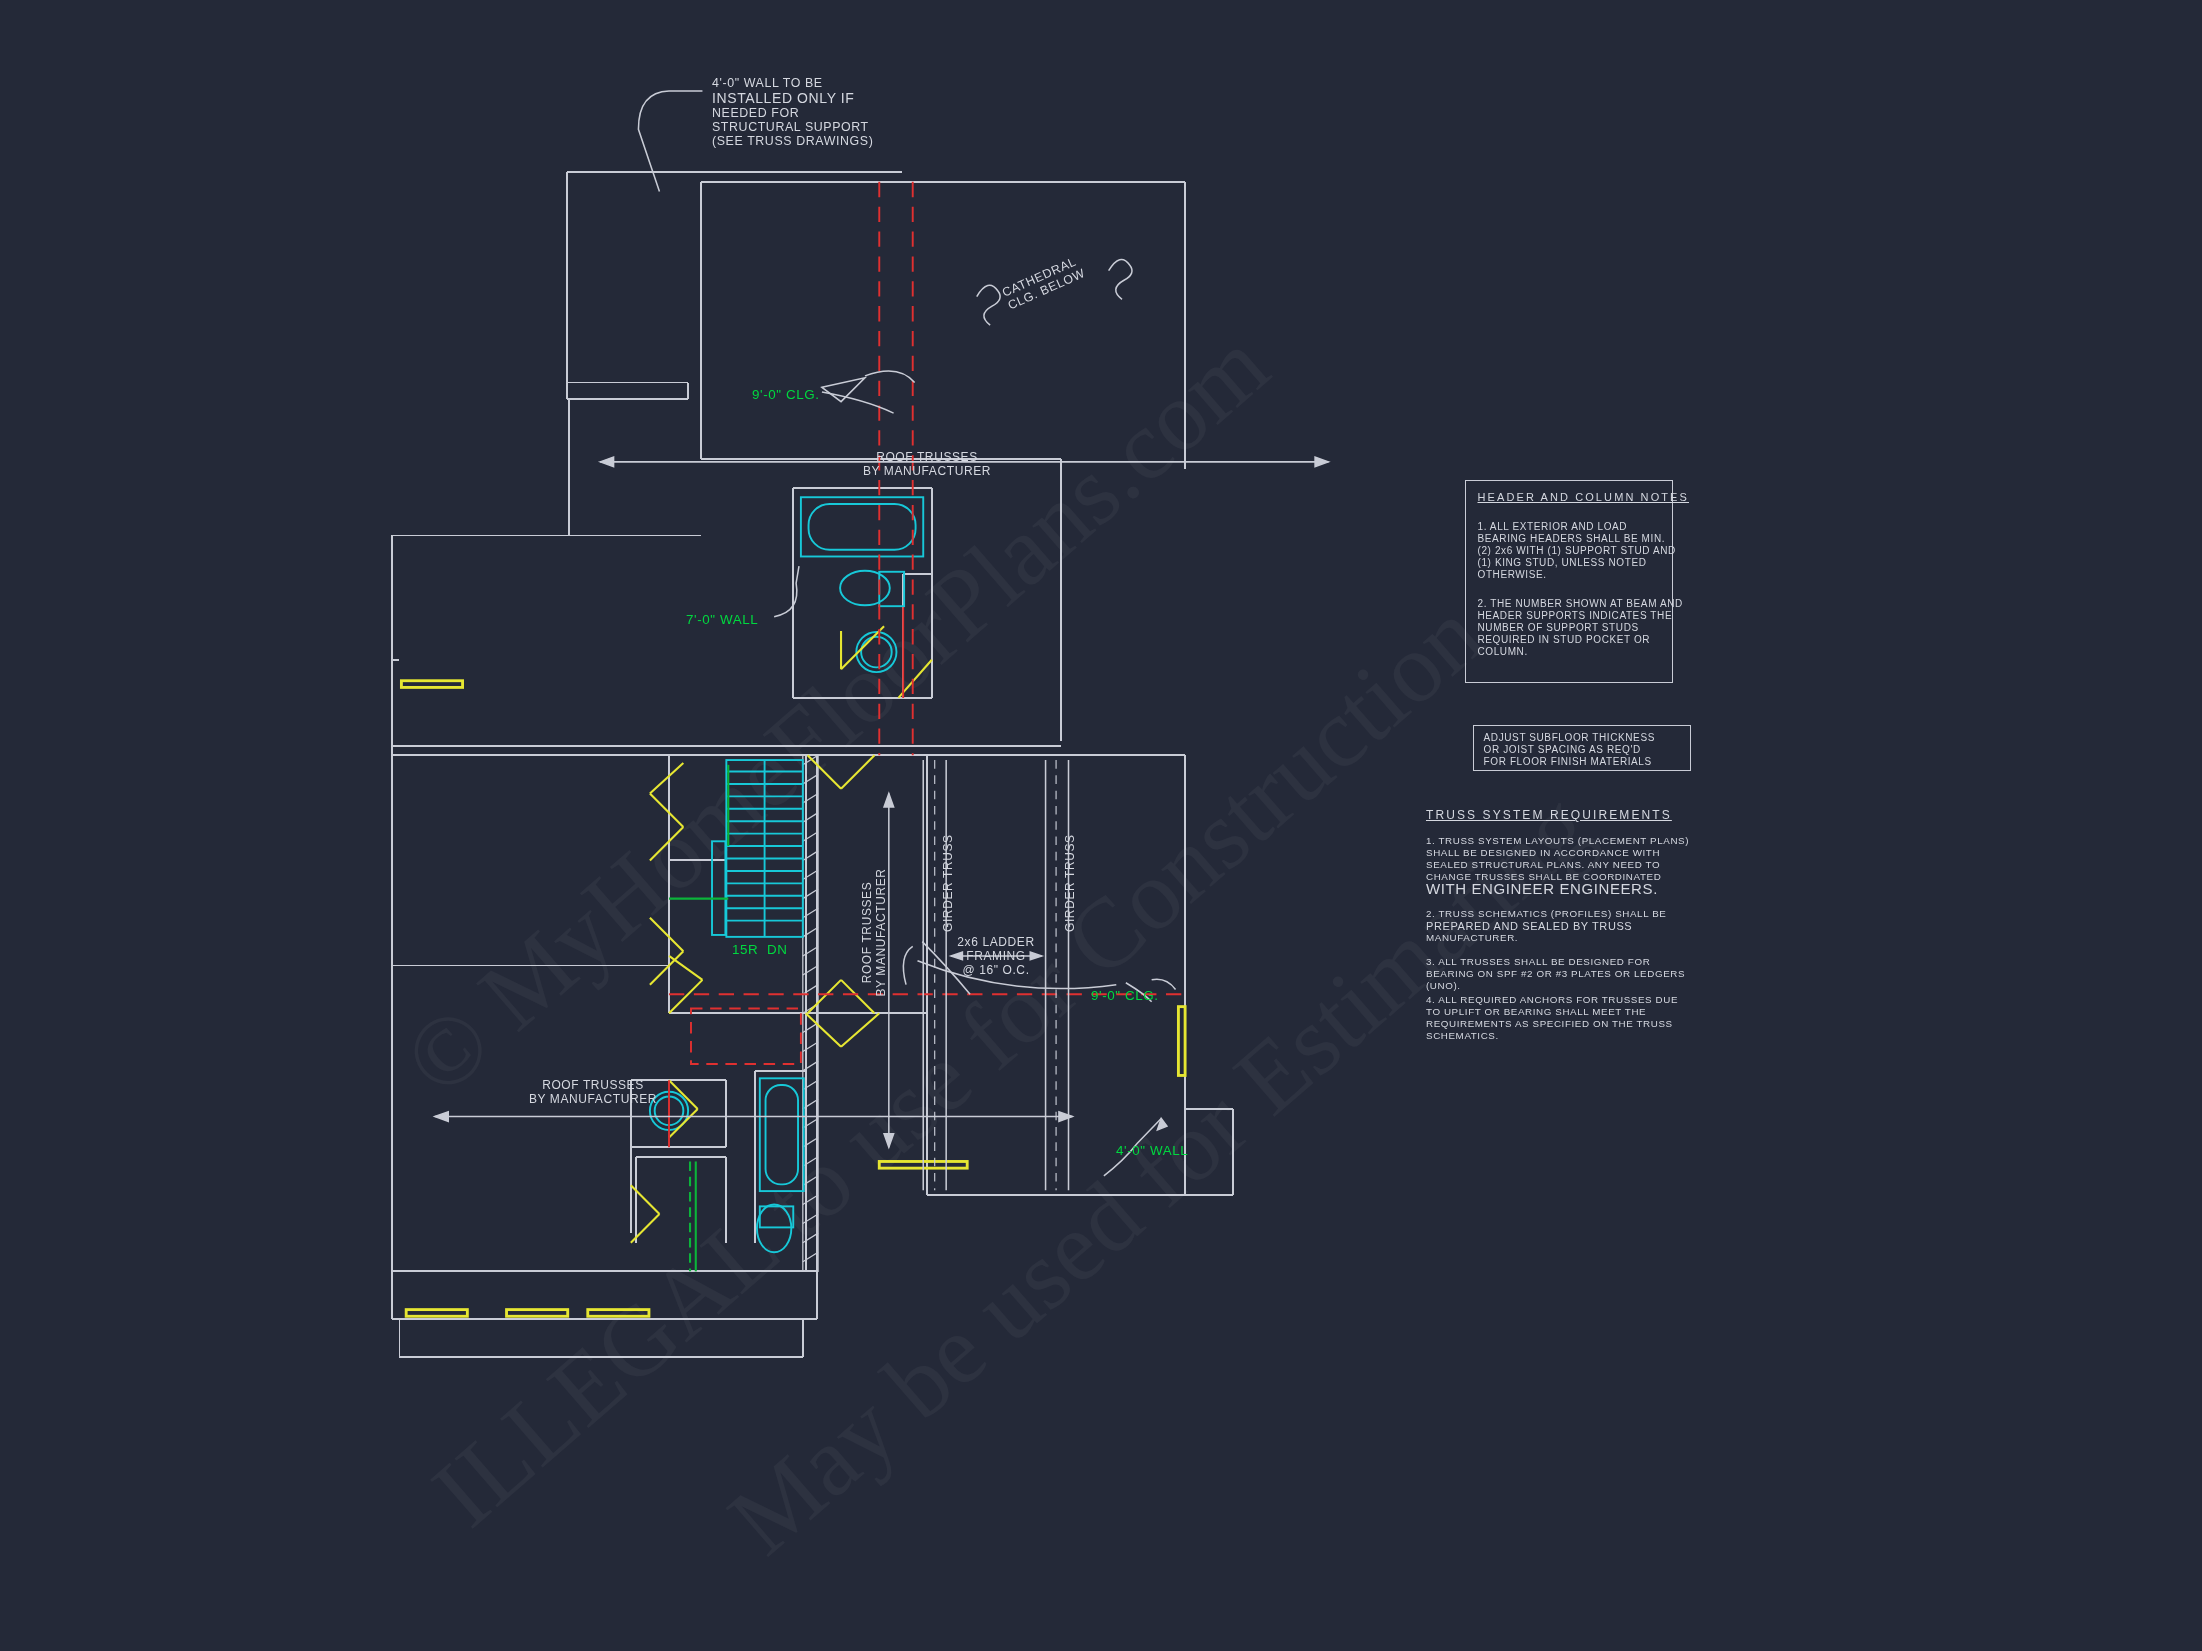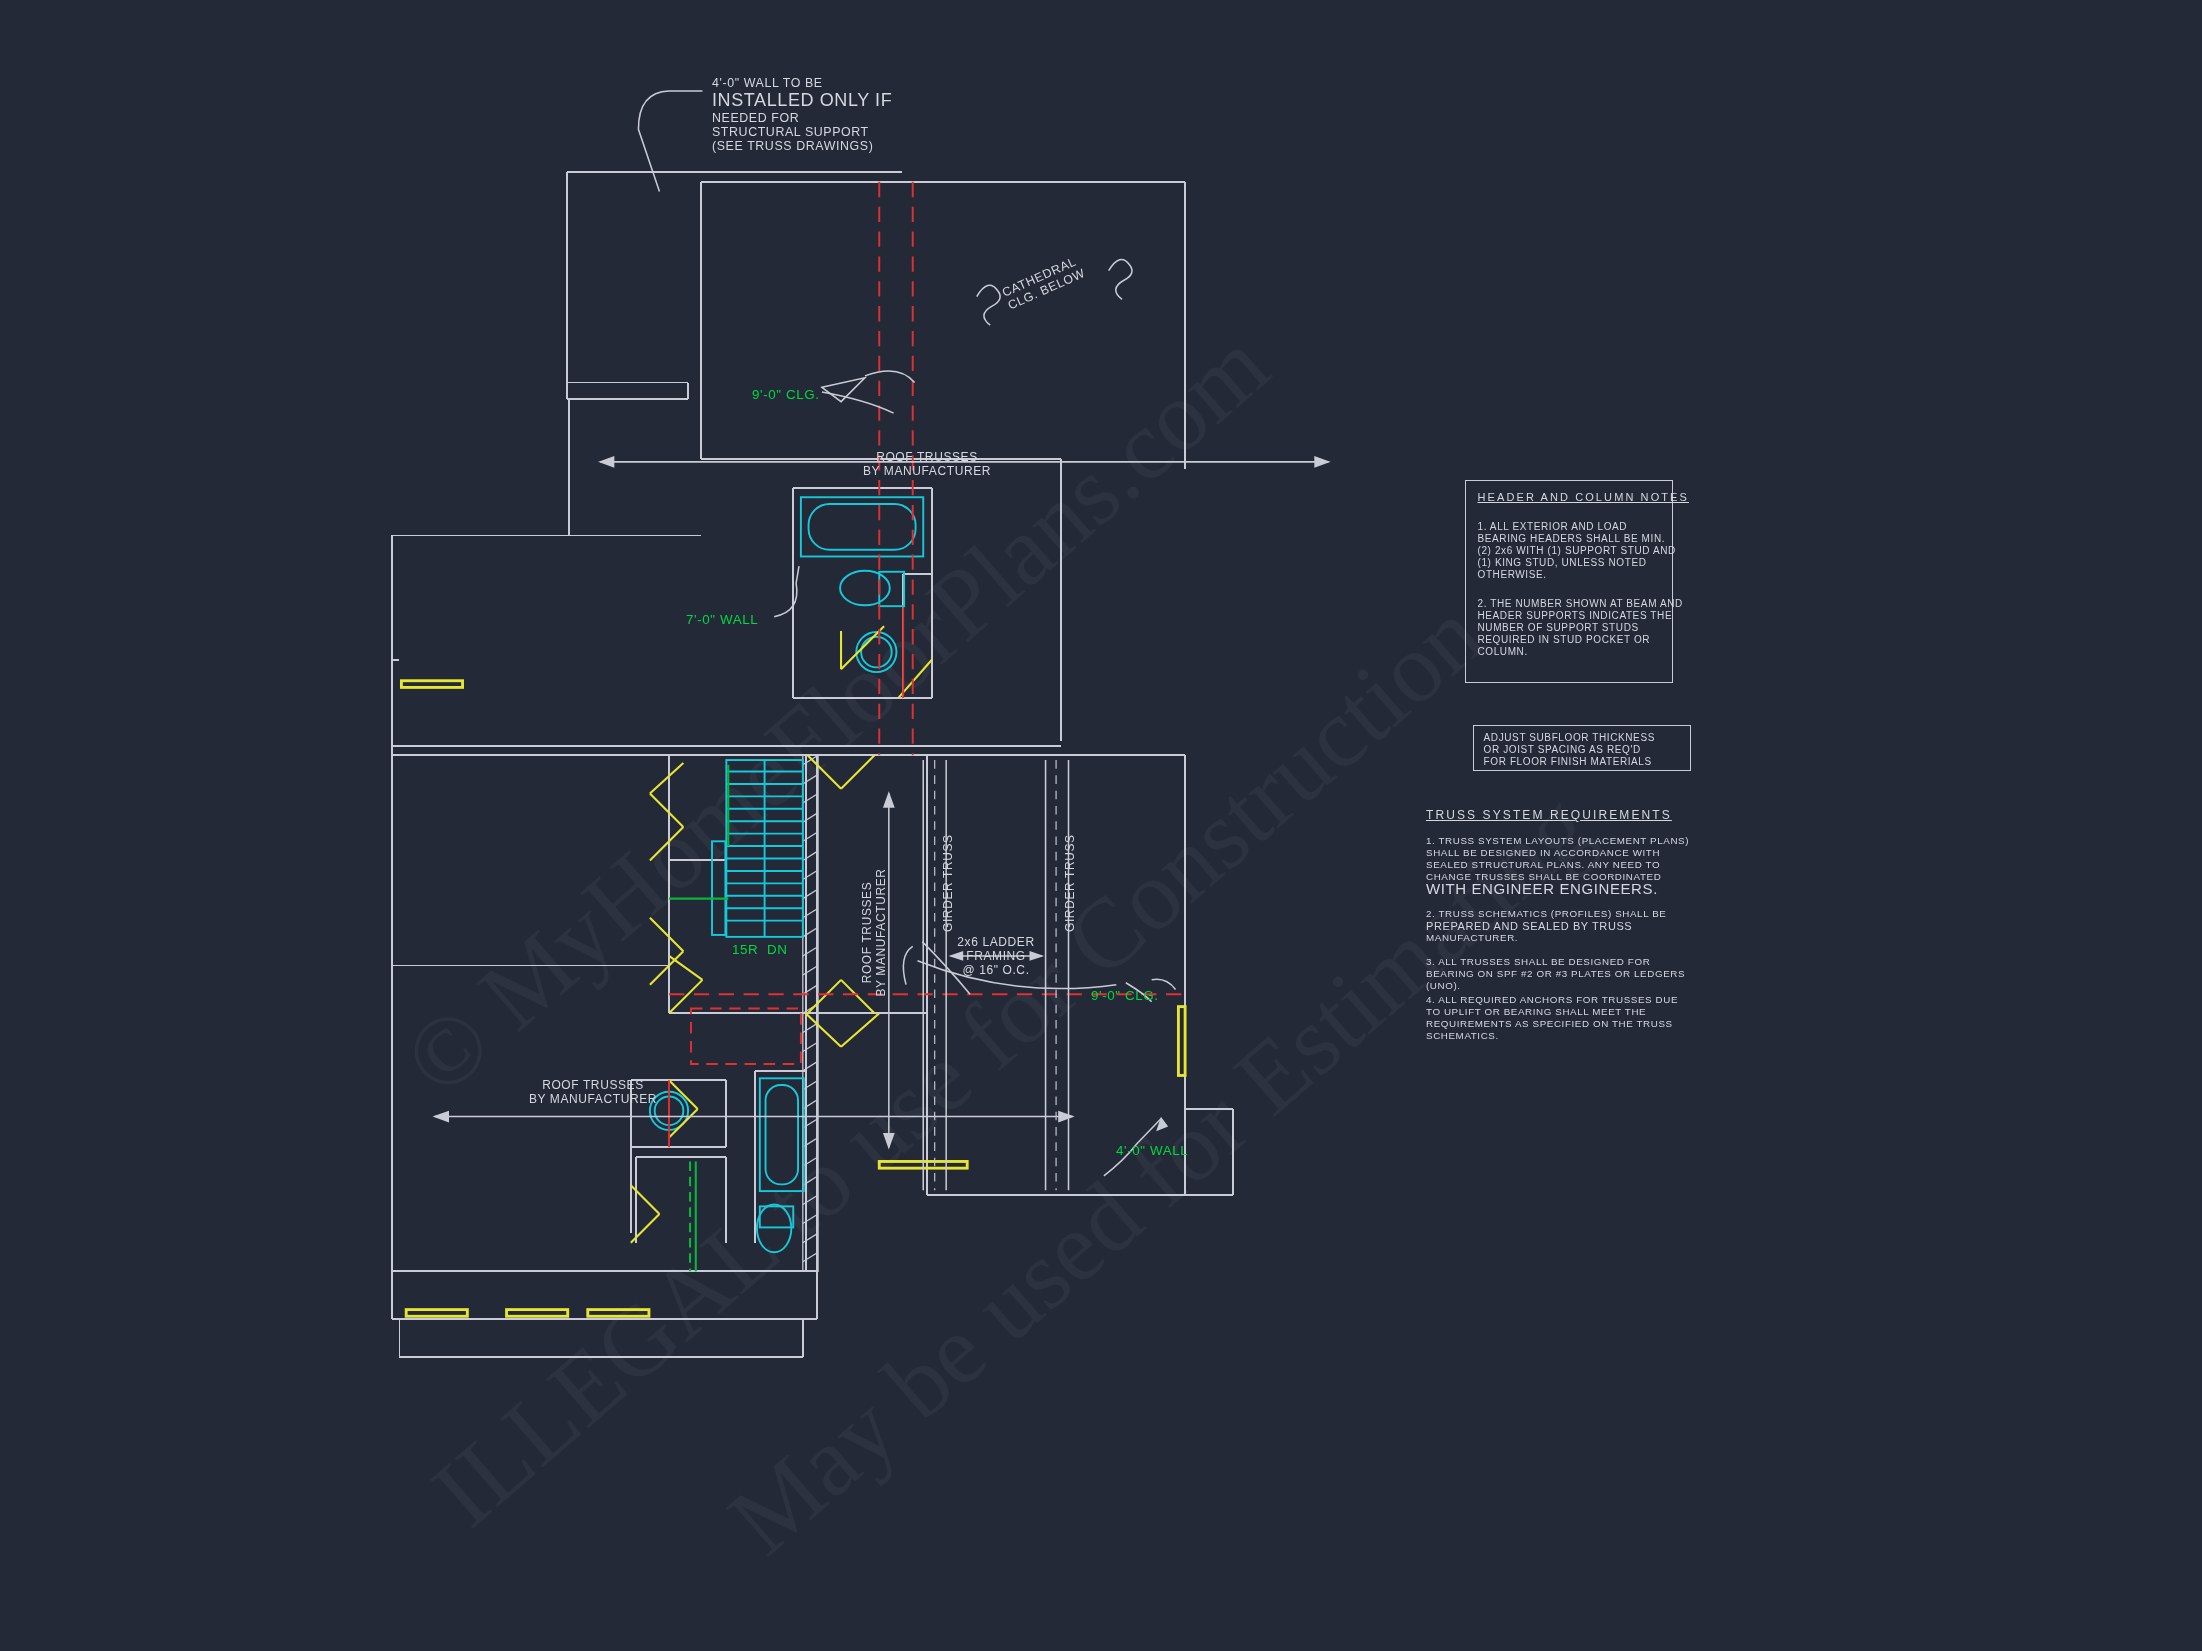--- a/index.html
+++ b/index.html
@@ -262,21 +262,21 @@
       <path d="M955,990 Q940,1000 948,1030"></path>
       <path d="M960,1005 Q1060,1045 1168,1030"></path>
 
       <path d="M1155,1230 Q1175,1215 1190,1196 L1215,1170"></path>
       <path d="M1215,1170 l-4,12 l10,-4 z" fill="#c9ccd6"></path>
     </g>
   </svg>
 
   <div style="position:absolute;left:712px;top:76px;">
     <div class="txt" style="position:static;font-size:12.4px;">4'-0" WALL TO BE</div>
-    <div class="txt" style="position:static;font-size:18px;">INSTALLED ONLY IF</div>
+    <div class="txt" style="position:static;font-size:14px;">INSTALLED ONLY IF</div>
     <div class="txt" style="position:static;font-size:12.4px;">NEEDED FOR</div>
     <div class="txt" style="position:static;font-size:12.4px;">STRUCTURAL SUPPORT</div>
     <div class="txt" style="position:static;font-size:12.4px;">(SEE TRUSS DRAWINGS)</div>
   </div>
 
   <div style="position:absolute;left:1000px;top:287px;transform:rotate(-24deg);transform-origin:0 0;">
     <div class="txt" style="position:static;font-size:12.4px;">CATHEDRAL</div>
     <div class="txt" style="position:static;font-size:12.4px;">CLG. BELOW</div>
   </div>
 

